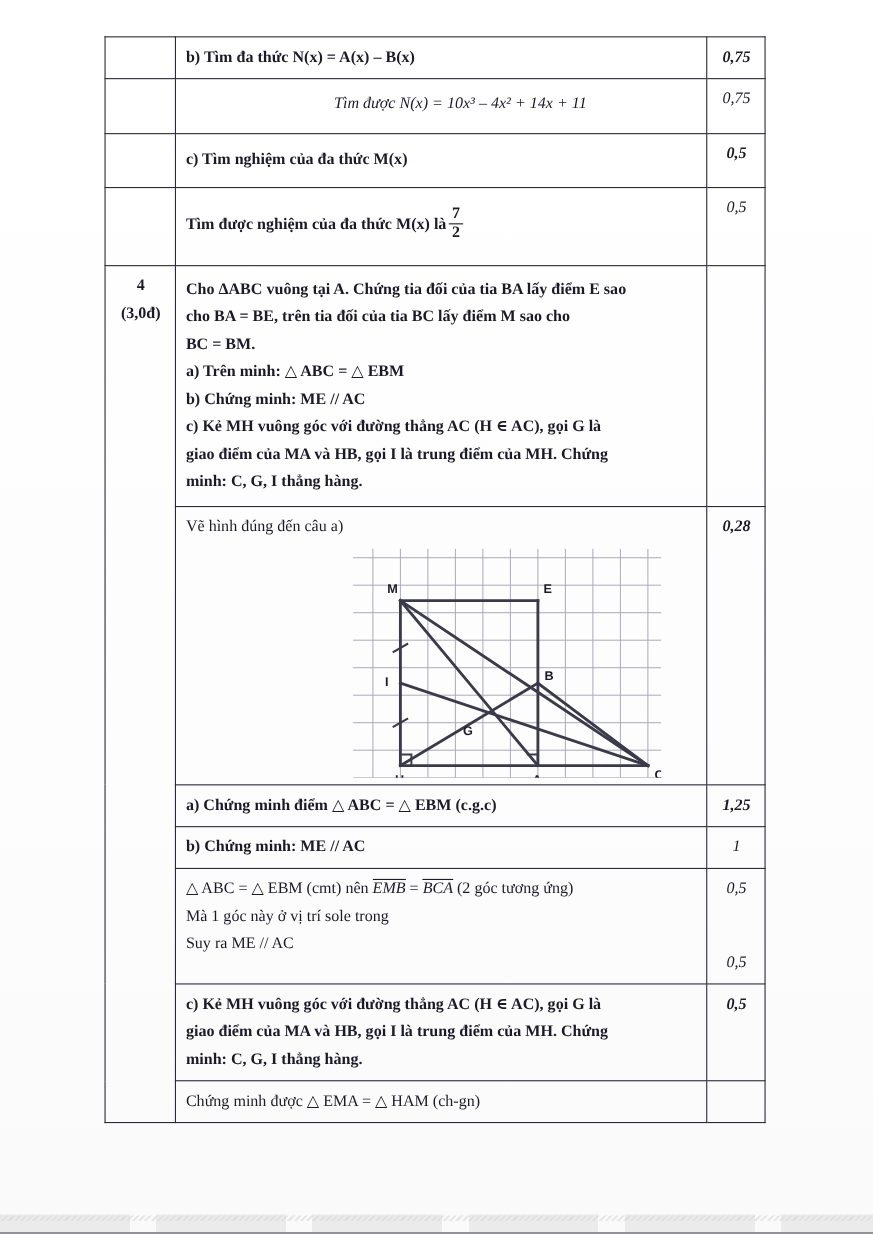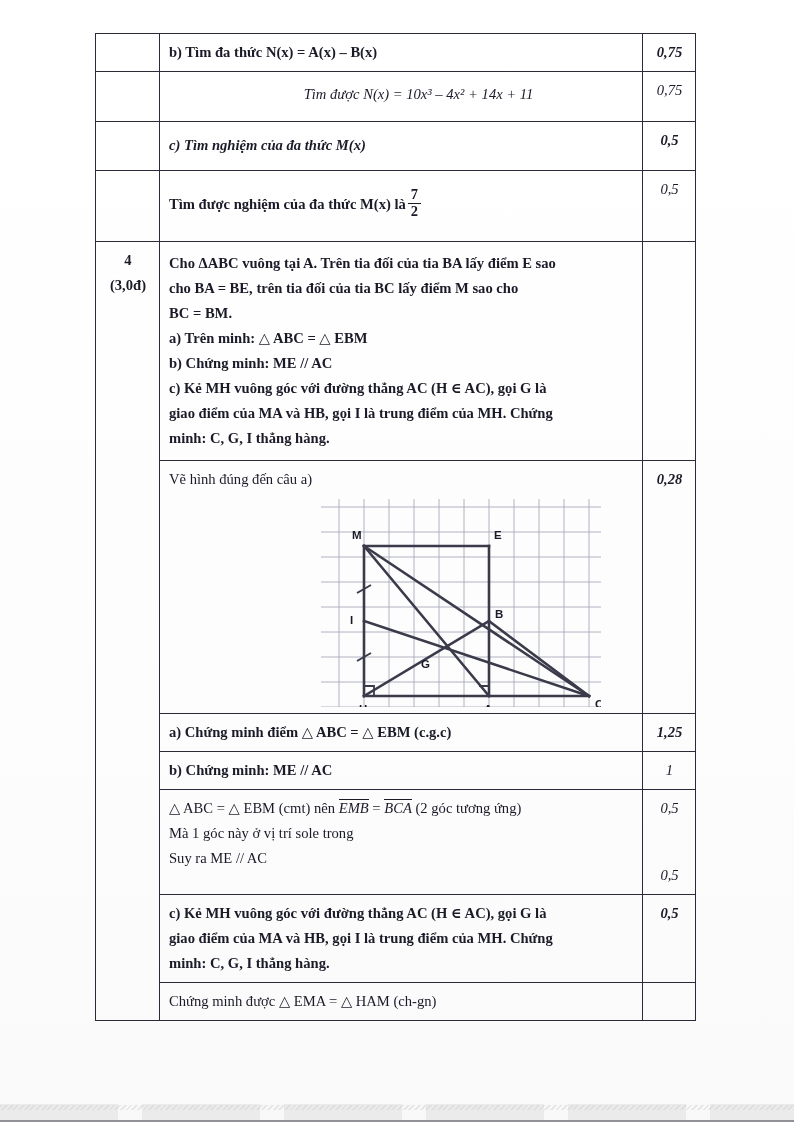--- a/index.html
+++ b/index.html
@@ -172,42 +172,42 @@
       <tr>
         <td></td>
         <td style="padding-top:10px;padding-bottom:14px;">
           <span class="ital indent">Tìm được N(x) = 10x³ – 4x² + 14x + 11</span>
         </td>
         <td class="pt-plain">0,75</td>
       </tr>
 
       <tr>
         <td></td>
-        <td style="padding-top:11px;padding-bottom:12px;font-style:italic;">
+        <td style="padding-top:11px;padding-bottom:12px;">
           <span class="bold line">c) Tìm nghiệm của đa thức  M(x)</span>
         </td>
         <td class="pt">0,5</td>
       </tr>
 
       <tr>
         <td></td>
         <td style="padding-top:18px;padding-bottom:20px;font-weight:bold;">
           <span class="line"><span>Tìm được nghiệm của đa thức M(x) là</span><span class="frac"><span class="num">7</span><span class="den">2</span></span>
           </span>
         </td>
         <td class="pt-plain">0,5</td>
       </tr>
 
       <tr>
         <td class="qno" rowspan="7">
           <span class="line">4</span>
           <span class="line">(3,0đ)</span>
         </td>
         <td style="padding-top:9px;padding-bottom:9px;">
-          <span class="bold line">Cho ΔABC vuông tại A. Trên tia đối của tia BA lấy điểm E sao</span>
+          <span class="bold line">Cho ΔABC vuông tại A. Chứng tia đối của tia BA lấy điểm E sao</span>
           <span class="bold line">cho BA = BE, trên tia đối của tia BC lấy điểm M sao cho</span>
           <span class="bold line"> BC = BM.</span>
           <span class="bold line">a) Trên minh: △ ABC = △ EBM</span>
           <span class="bold line">b) Chứng minh: ME // AC</span>
           <span class="bold line">c) Kẻ MH vuông góc với đường thẳng AC (H ∈ AC), gọi G là</span>
           <span class="bold line">giao điểm của MA và HB, gọi I là trung điểm của MH. Chứng</span>
           <span class="bold line">minh: C, G, I thẳng hàng.</span>
         </td>
         <td></td>
       </tr>

